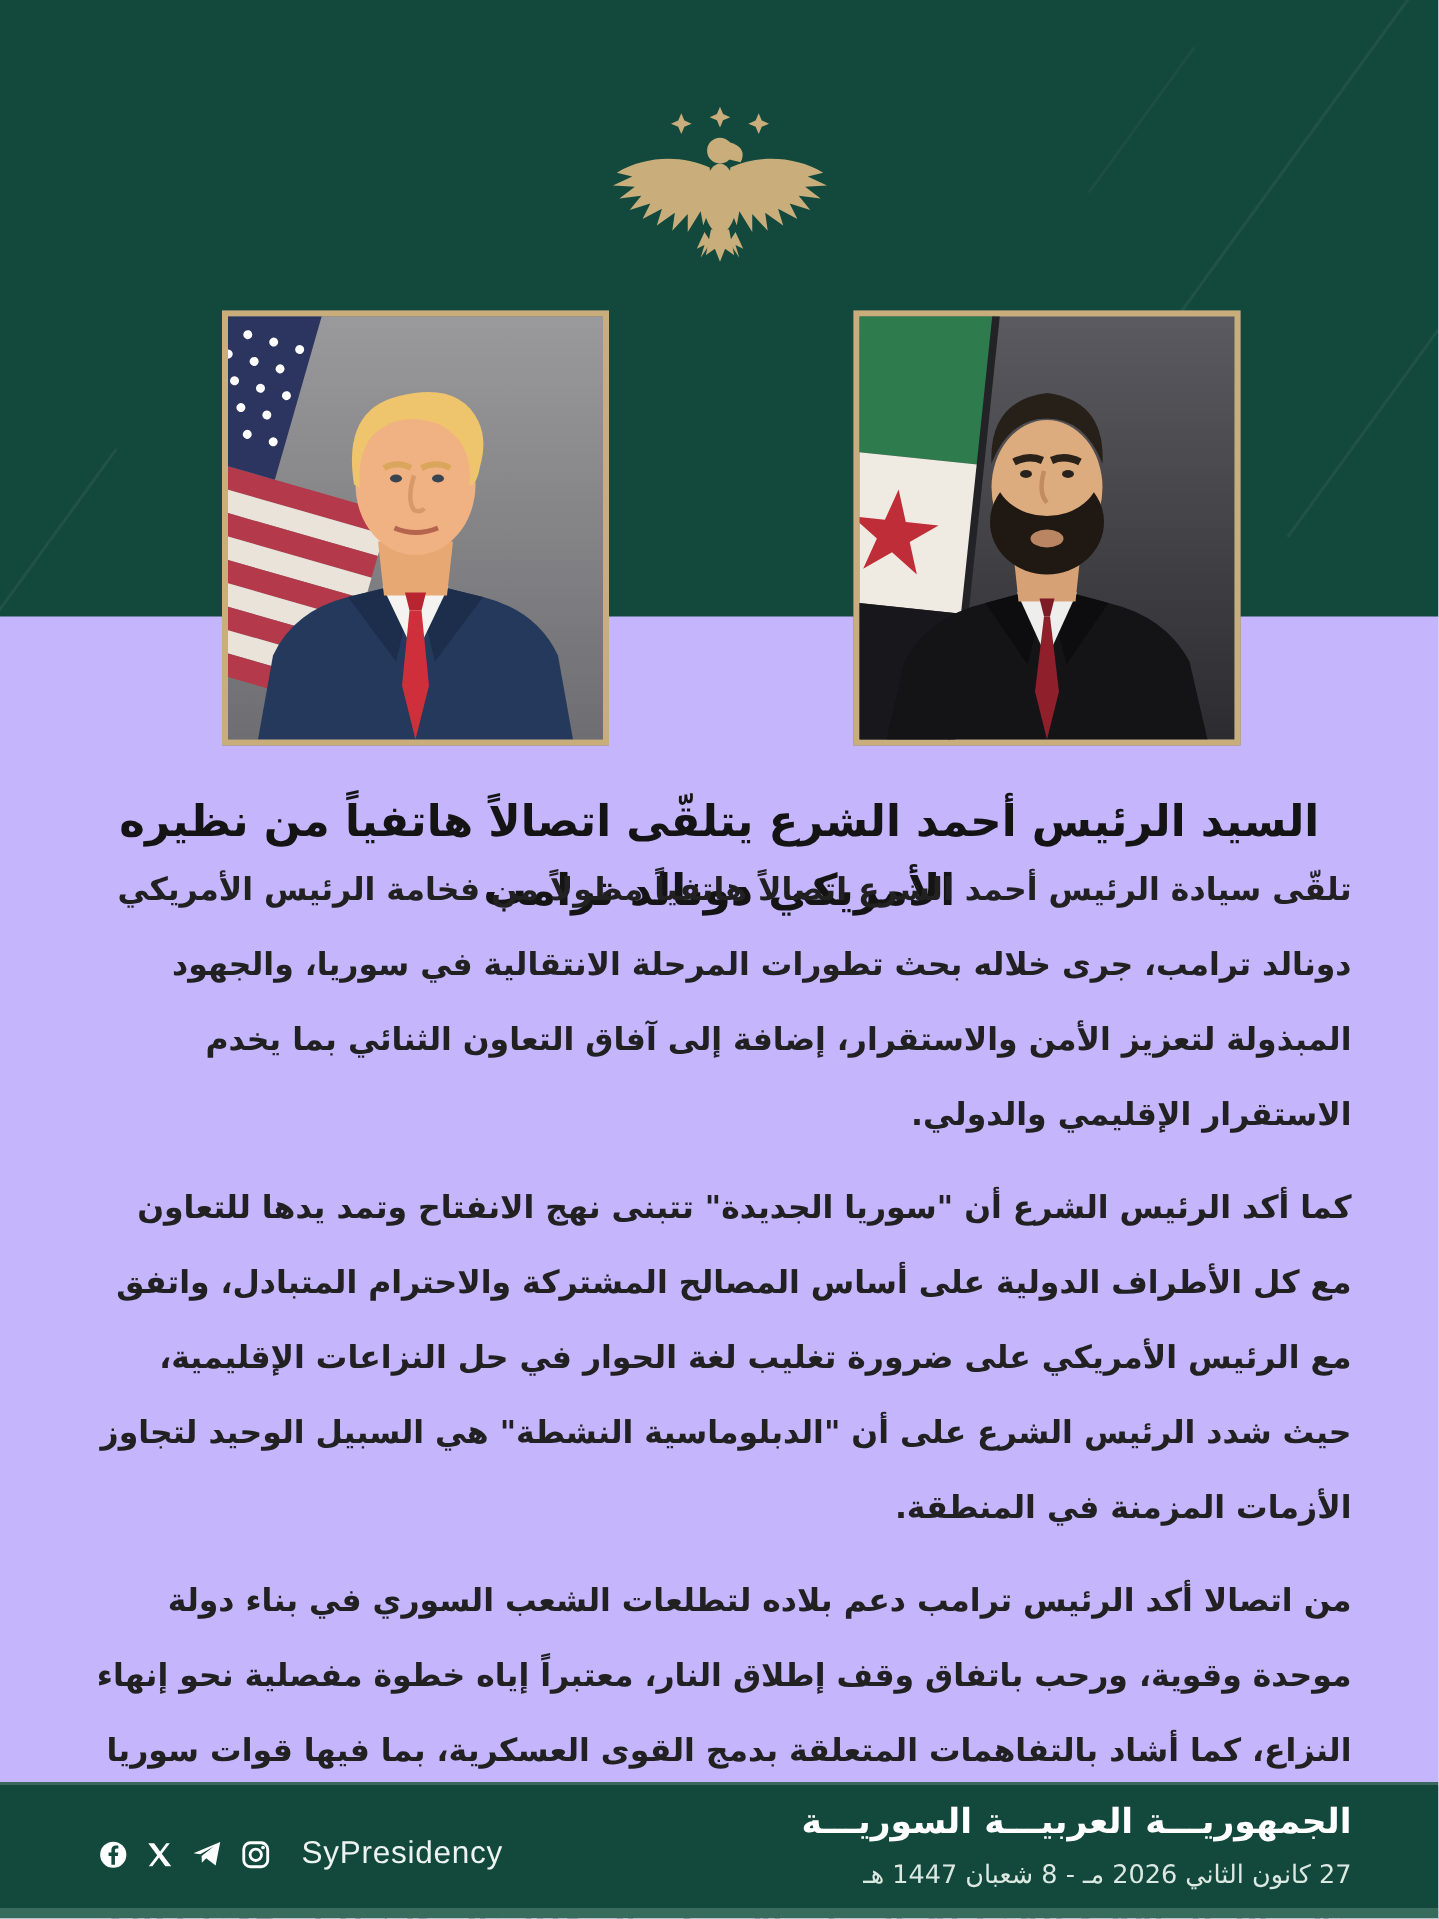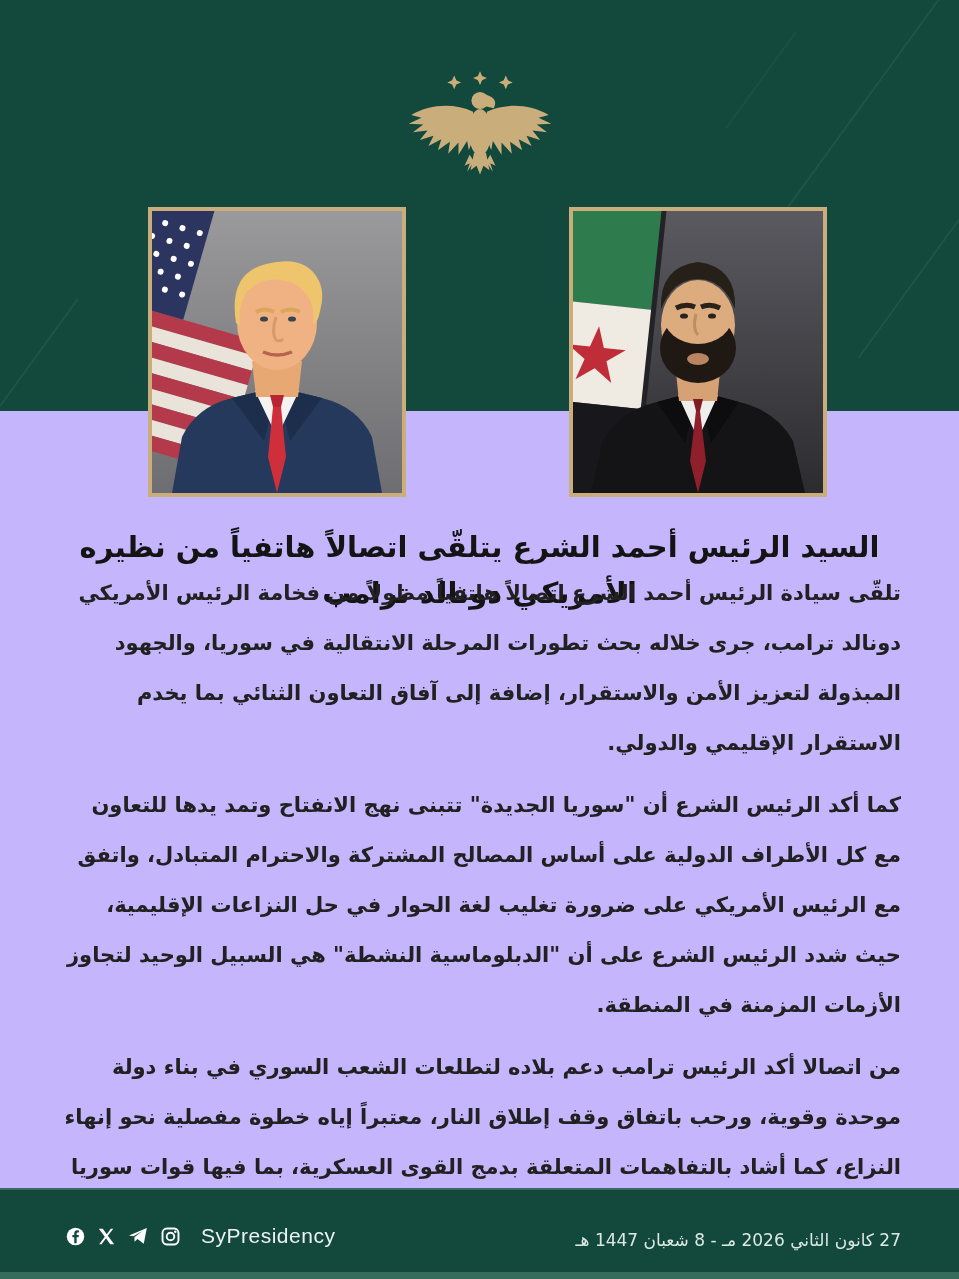--- a/index.html
+++ b/index.html
@@ -56,21 +56,21 @@
   .social-row svg{display:block;}
   .handle{
     font-family:"Liberation Sans",sans-serif;font-size:21px;color:#EDF3F0;
     margin-left:8px;letter-spacing:.5px;
   }
   .republic{
     position:absolute;right:58px;top:12px;direction:rtl;
     font-size:23px;font-weight:bold;color:#FFFFFF;
   }
   .dateline{
-    position:absolute;right:58px;top:40px;direction:rtl;
+    position:absolute;right:58px;top:50px;direction:rtl;
     font-size:17px;color:#DCE8E2;
   }
 </style>
 </head>
 <body>
 
 <div class="canvas">
 
   <div class="header">
     <div class="deco d1"></div>
@@ -229,16 +229,17 @@
       </svg>
 
       <svg width="19" height="19" viewBox="0 0 20 20">
         <rect x="1.6" y="1.6" width="16.8" height="16.8" rx="4.6" fill="none" stroke="#ffffff" stroke-width="2"></rect>
         <circle cx="10" cy="10" r="4" fill="none" stroke="#ffffff" stroke-width="2"></circle>
         <circle cx="15.1" cy="4.9" r="1.3" fill="#ffffff"></circle>
       </svg>
       <span class="handle">SyPresidency</span>
     </div>
 
+    <div class="republic">الجمهوريـــة العربيـــة السوريـــة</div>
     <div class="dateline">27 كانون الثاني 2026 مـ - 8 شعبان 1447 هـ</div>
   </div>
 
 </div>
 
 </body></html>

